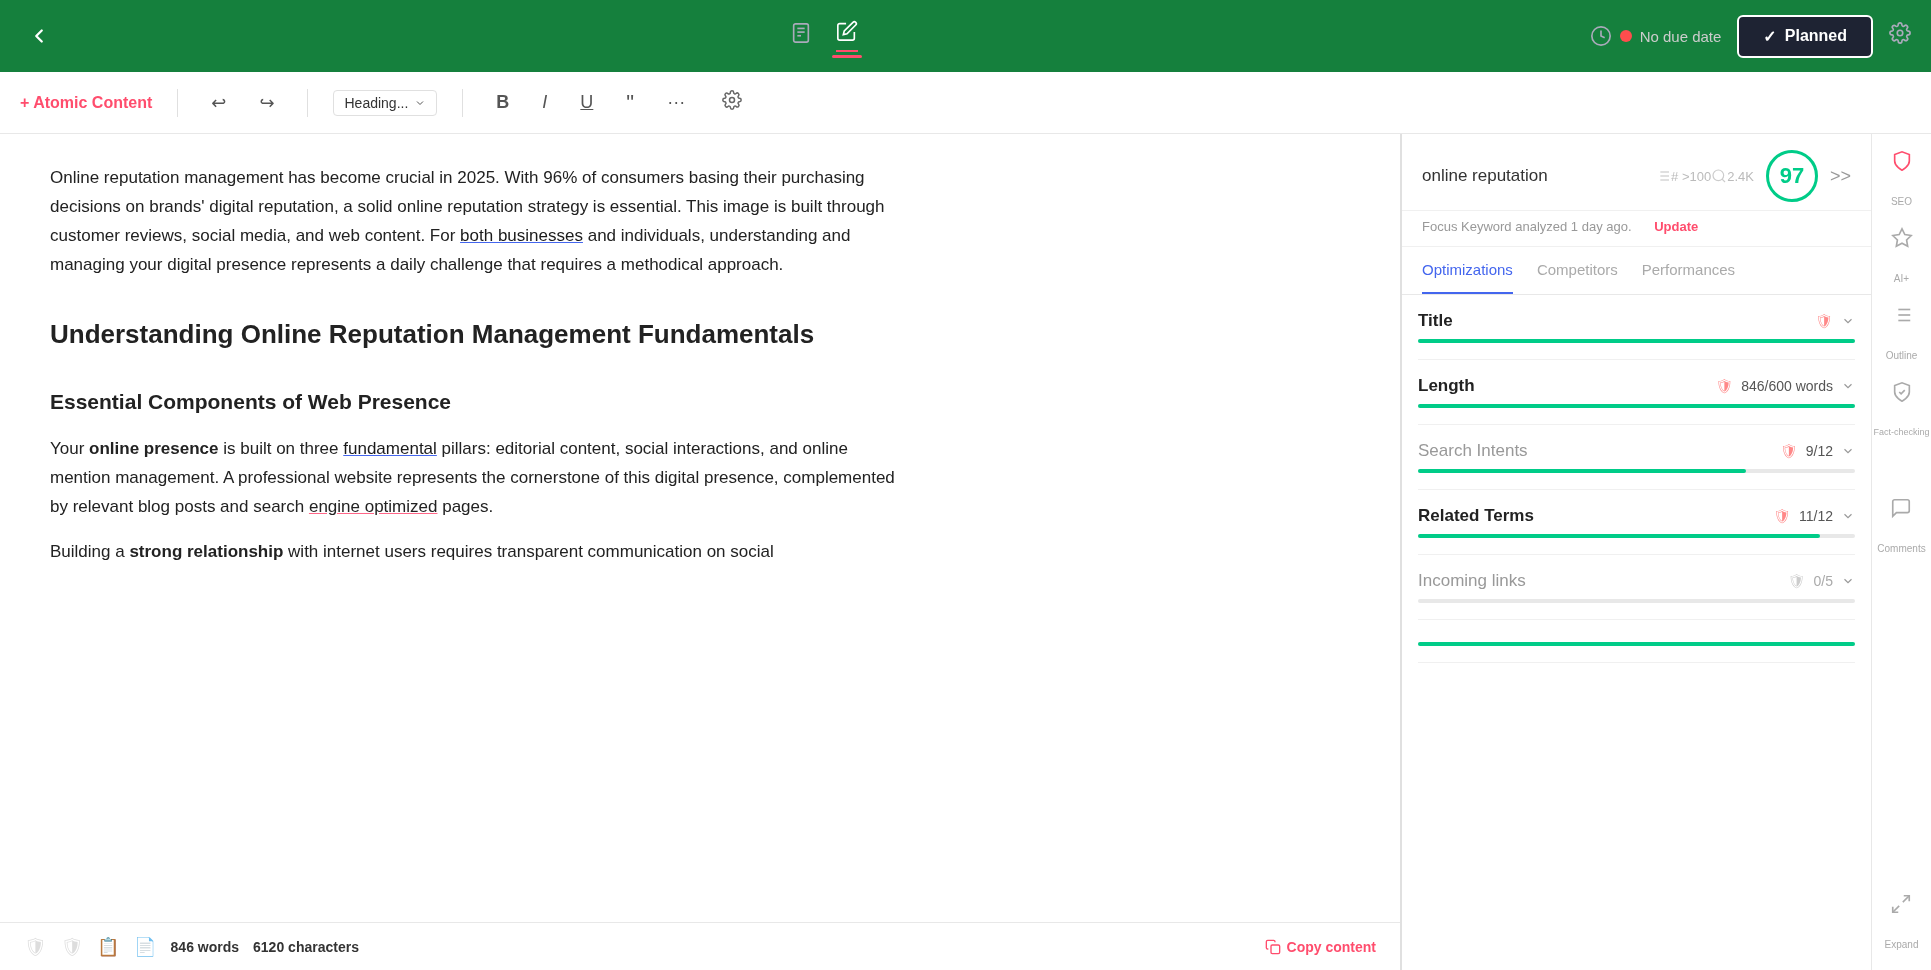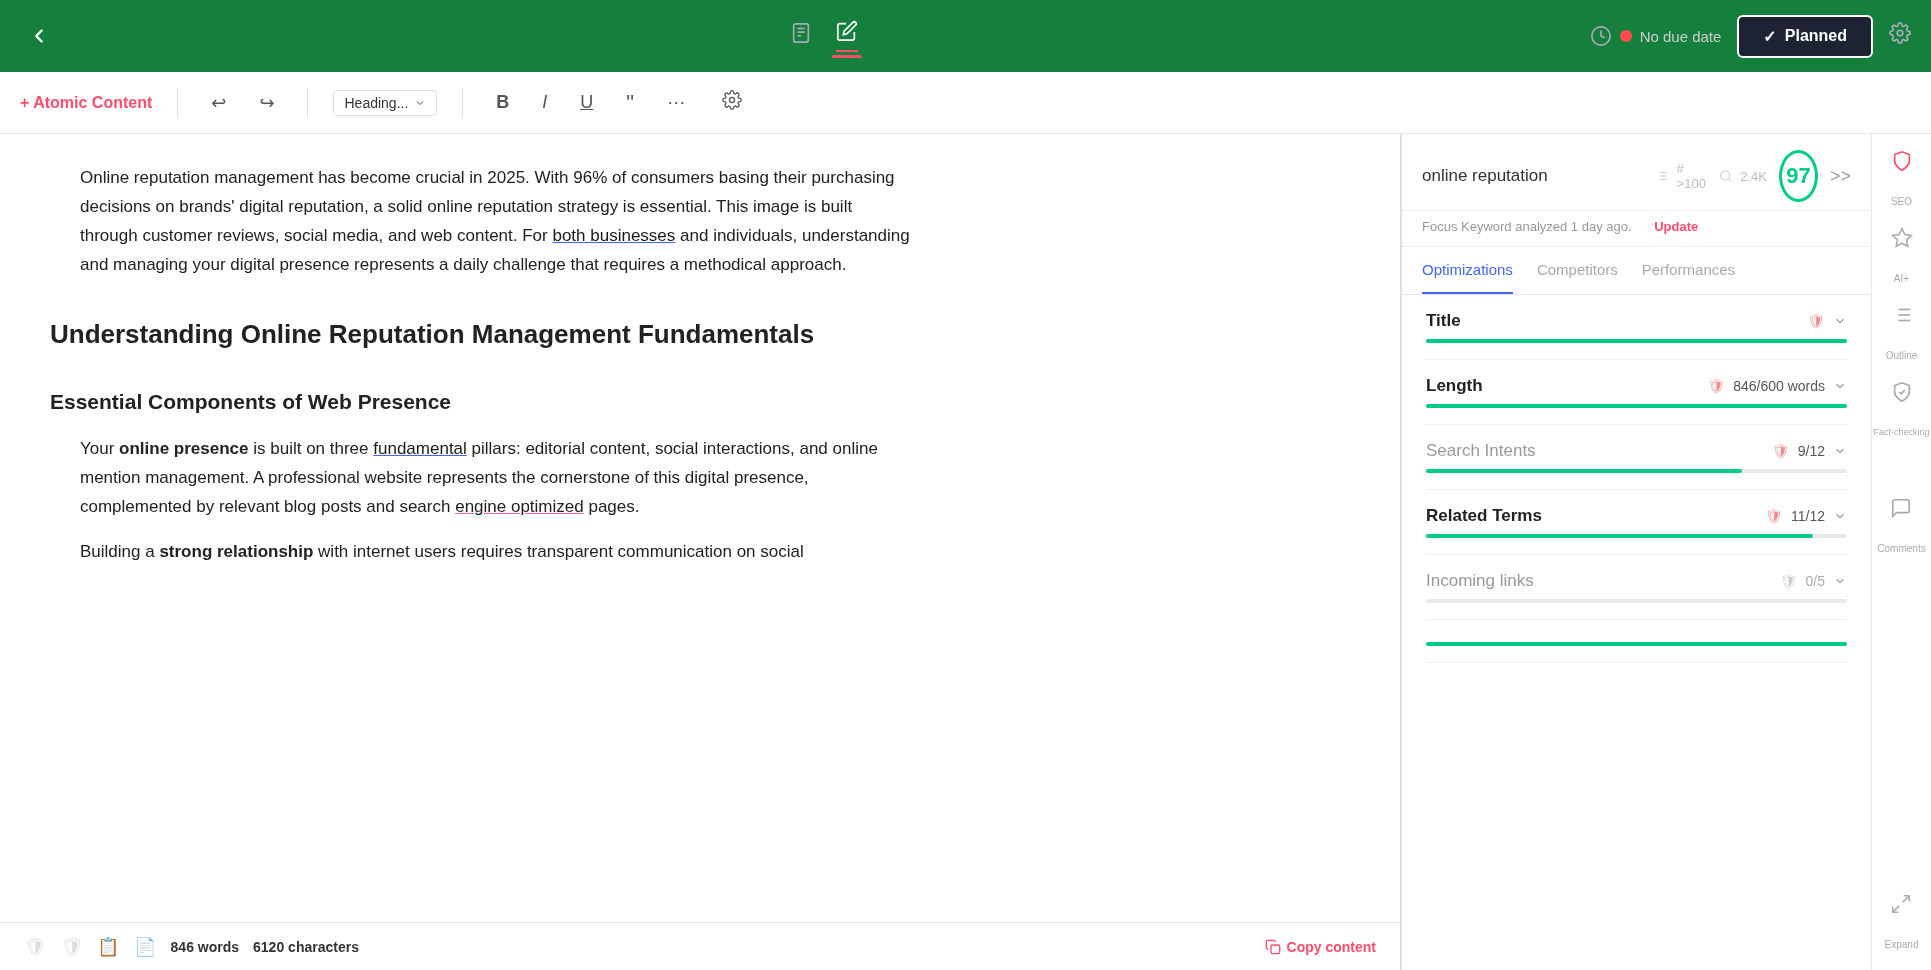--- a/index.html
+++ b/index.html
@@ -86,21 +86,21 @@
 
     
     .editor-area {
       flex: 1;
       background: white;
       padding: 30px 50px;
       overflow-y: auto;
       border-right: 1px solid #e0e0e0;
     }
     .editor-content { max-width: 860px; font-size: 17px; line-height: 1.7; color: #222; }
-    .editor-content p { margin-bottom: 16px; margin-left: 30px; }
+    .editor-content p { margin-bottom: 16px; }
     .editor-content h2 { font-size: 26px; font-weight: 700; margin: 32px 0 20px 0; }
     .editor-content h3 { font-size: 21px; font-weight: 700; margin: 28px 0 16px 0; }
     .underline-blue { text-decoration: underline; text-decoration-color: #4466ee; color: #1a1a1a; }
     .underline-pink { text-decoration: underline; text-decoration-color: #ff6688; }
     .bold { font-weight: 700; }
     .copy-content-btn {
       margin-left: auto;
       color: #ff4d6d;
       font-size: 14px;
       font-weight: 600;
@@ -145,21 +145,21 @@
       gap: 12px;
       border-bottom: 1px solid #f0f0f0;
     }
     .keyword-input {
       flex: 1;
       border: none;
       font-size: 17px;
       color: #333;
       outline: none;
     }
-    .keyword-icons { display: flex; align-items: center; gap: 8px; color: #999; font-size: 14px; }
+    .keyword-icons { display: flex; align-items: center; color: #999; font-size: 14px; }
     .score-circle {
       width: 52px; height: 52px;
       border-radius: 50%;
       border: 3px solid #00cc88;
       display: flex; align-items: center; justify-content: center;
       font-size: 22px; font-weight: 700; color: #00cc88;
     }
     .expand-icon { color: #999; font-size: 18px; cursor: pointer; }
 
     
@@ -185,21 +185,21 @@
       cursor: pointer;
       border-bottom: 2px solid transparent;
       font-weight: 500;
     }
     .sidebar-tab.active {
       color: #4466ee;
       border-bottom: 2px solid #4466ee;
     }
 
     
-    .opt-items { padding: 0 24px; }
+    .opt-items { padding: 0 16px; }
     .opt-item {
       border-bottom: 1px solid #f0f0f0;
       padding: 16px 0 4px 0;
     }
     .opt-item-header {
       display: flex;
       align-items: center;
       justify-content: space-between;
       margin-bottom: 8px;
       cursor: pointer;

